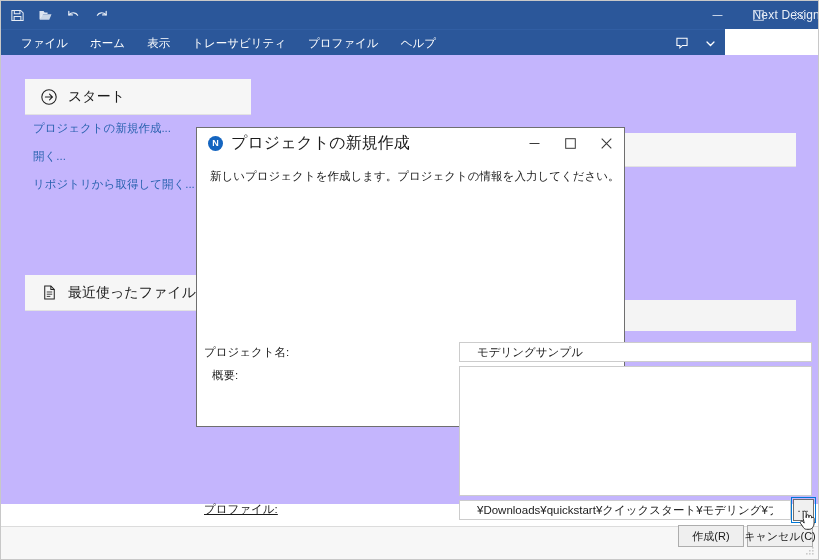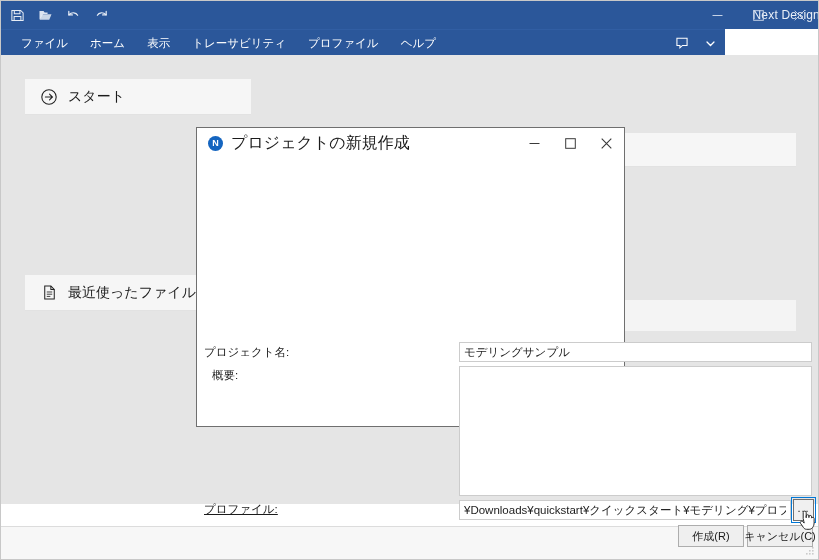--- a/index.html
+++ b/index.html
@@ -122,21 +122,21 @@
     justify-content: center;
     color: #ffffff;
   }
 
   
   .startpage {
     position: absolute;
     left: 0; top: 54px;
     width: 819px;
     height: 449px;
-    background: #e5e5e5;
+    background: #c4b5fd;
   }
 
   .panel-head {
     position: absolute;
     background: #f6f6f6;
     border-bottom: 1px solid #e2e2e2;
     display: flex;
     align-items: center;
     padding-left: 14px;
     box-sizing: border-box;
@@ -280,21 +280,21 @@
   #lbl-profile     { left: 8px; top: 375px; text-decoration: underline; }
 
   .text-input {
     position: absolute;
     box-sizing: border-box;
     background: #ffffff;
     border: 1px solid #cccccc;
     font-family: "Liberation Sans", "DejaVu Sans", sans-serif;
     font-size: 11.5px;
     color: #1b1b1b;
-    padding: 0 4px;
+    padding: 0 17px;
     outline: none;
   }
   #input-projectname {
     left: 263px; top: 215px;
     width: 353px; height: 20px;
     line-height: 18px;
   }
   #input-summary {
     left: 263px; top: 239px;
     width: 353px; height: 130px;
@@ -434,20 +434,25 @@
     <div class="panel-head" id="start-panel-head">
       <span class="phicon">
         <svg width="18" height="18" viewBox="0 0 20 20" fill="none" stroke="currentColor" stroke-width="1.2">
           <circle cx="10" cy="10" r="8"></circle>
           <path d="M6 10h8M10.6 6.8L13.8 10l-3.2 3.2" stroke-linecap="round"></path>
         </svg>
       </span>
       <span class="phlabel">スタート</span>
     </div>
 
+    <div class="start-links">
+      <a href="#">プロジェクトの新規作成...</a>
+      <a href="#">開く...</a>
+      <a href="#">リポジトリから取得して開く...</a>
+    </div>
 
     <div class="panel-head" id="recent-panel-head">
       <span class="phicon">
         <svg width="17" height="17" viewBox="0 0 20 20" fill="none" stroke="currentColor" stroke-width="1.2">
           <path d="M4.4 2.4h7.2l4 4v11.2H4.4z"></path>
           <path d="M11.6 2.4v4h4"></path>
           <path d="M6.8 9.4h6.4M6.8 12h6.4M6.8 14.6h4.2" stroke-width="1"></path>
         </svg>
       </span>
       <span class="phlabel">最近使ったファイル</span>
@@ -501,20 +506,21 @@
             </svg>
         </span>
         <span class="dbtn">
           <svg width="11" height="11" viewBox="0 0 11 11" stroke="currentColor" stroke-width="1.1">
               <path d="M0.7 0.7l9.6 9.6M10.3 0.7l-9.6 9.6"></path>
             </svg>
         </span>
       </span>
     </div>
 
+    <div class="dlg-message">新しいプロジェクトを作成します。プロジェクトの情報を入力してください。</div>
 
   </div>
 
   <div style="position:absolute;left:195px;top:126px;width:429px;height:300px;pointer-events:none;">
     <div style="position:relative;width:100%;height:100%;pointer-events:auto;">
 
       <span class="fld-label" id="lbl-projectname">プロジェクト名:</span>
       <span class="fld-label" id="lbl-summary">概要:</span>
       <span class="fld-label" id="lbl-profile">プロファイル:</span>
 

